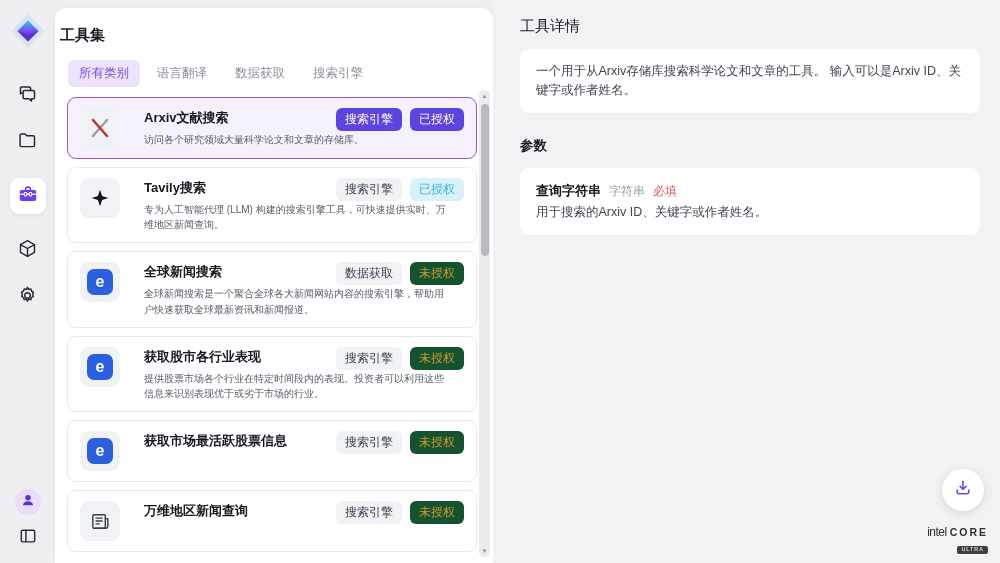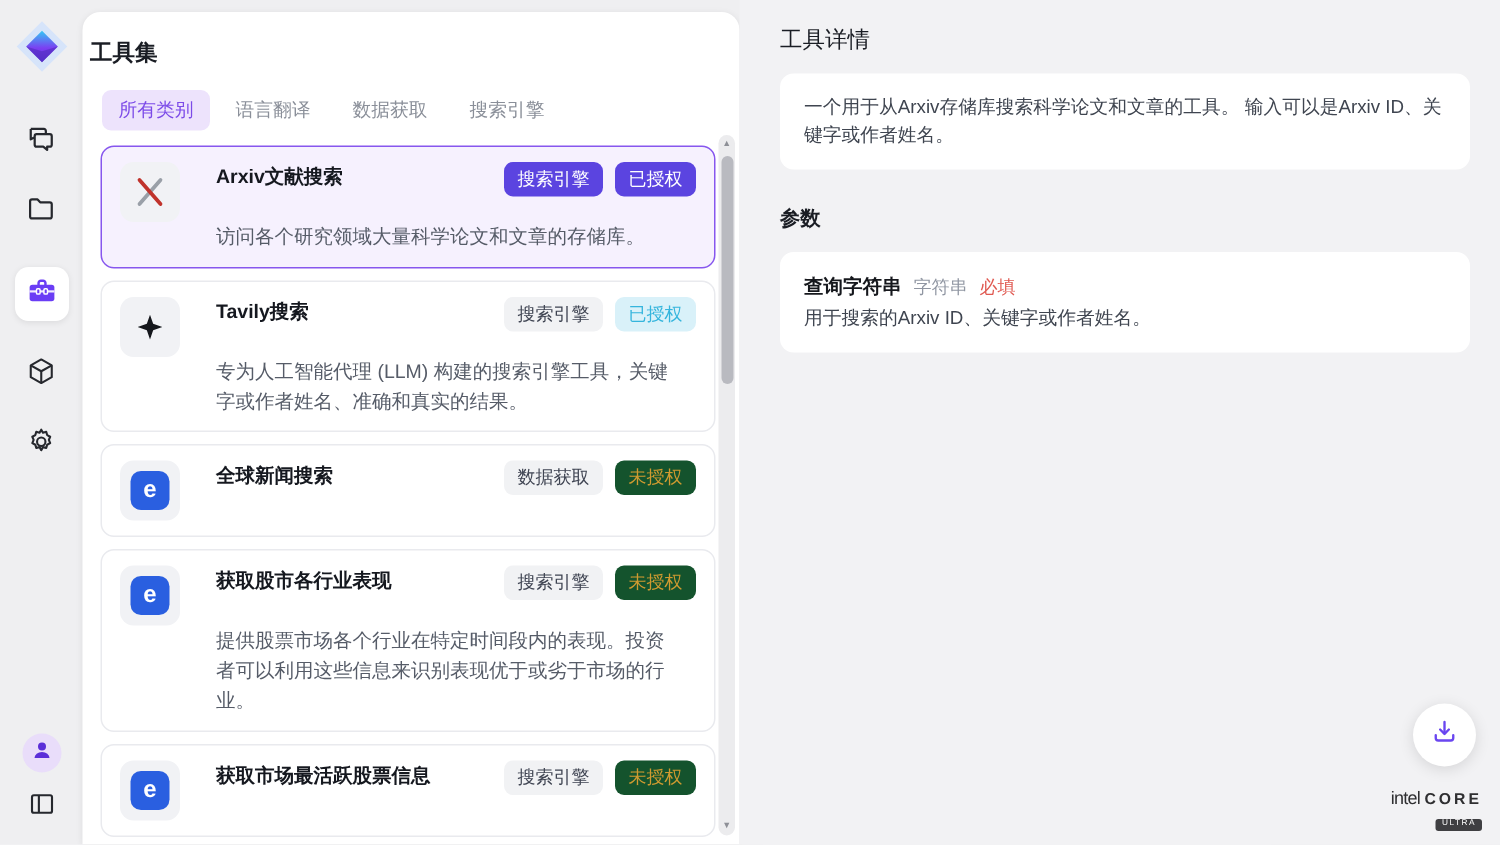--- a/index.html
+++ b/index.html
@@ -21,21 +21,21 @@
   .tabs { display:flex; gap:6px; margin:15px 0 0 13px; }
   .tab { font-size:12.5px; color:#8a8f99; padding:5px 11px; border-radius:6px; cursor:pointer; white-space:nowrap; }
   .tab.active { background:#ede3fc; color:#7c4be8; }
   .cards { display:flex; flex-direction:column; gap:8px; margin:10px 24px 0 12px; width:410px; }
   .card { position:relative; background:#fff; border:1px solid #e9eaee; border-radius:9px; padding:10px 12px; display:flex; gap:24px; cursor:pointer; }
   .card.selected { background:#f6f1fe; border:1.5px solid #8757ee; }
   .card-icon { width:40px; height:40px; border-radius:9px; background:#f1f2f5; display:flex; align-items:center; justify-content:center; flex-shrink:0; }
   .blue-sq { width:26px; height:26px; border-radius:7px; background:#2a5fe0; color:#fff; font-weight:bold; font-size:16px; display:flex; align-items:center; justify-content:center; }
   .card-main { flex:1; min-width:0; padding-top:1px; }
   .card-title { font-size:13px; font-weight:700; color:#15181f; }
-  .card-desc { margin-top:21px; font-size:13px; color:#565c68; line-height:1.52; max-width:302px; }
+  .card-desc { margin-top:5px; font-size:10px; color:#565c68; line-height:1.52; max-width:302px; }
   .card-badges { position:absolute; top:10px; right:12px; display:flex; gap:8px; }
   .badge { font-size:12px; padding:3px 9px; border-radius:6px; white-space:nowrap; }
   .badge.solid { background:#5b44e0; color:#fff; }
   .badge.gray { background:#f1f2f4; color:#3f4452; }
   .badge.cyan { background:#d9f1f9; color:#35b5dd; }
   .badge.yellow { background:#14532d; color:#cf9a30; }
 
   
   .vscroll { position:absolute; right:3px; top:82px; bottom:6px; width:11px; background:#ececee; border-radius:6px; }
   .vs-arrow { position:absolute; left:0; width:11px; text-align:center; font-size:6px; color:#8e9097; cursor:pointer; }
@@ -172,33 +172,34 @@
         </div>
       </div>
       <div class="card">
         <div class="card-icon">
           <svg width="22" height="22" viewBox="0 0 24 24">
             <path d="M12 3 L14.3 9.7 L21 12 L14.3 14.3 L12 21 L9.7 14.3 L3 12 L9.7 9.7 Z" fill="#15171c"></path>
           </svg>
         </div>
         <div class="card-main">
           <div class="card-title">Tavily搜索</div>
-          <div class="card-desc">专为人工智能代理 (LLM) 构建的搜索引擎工具，关键字或作者姓名、准确和真实的结果。</div>
+          <div class="card-desc">专为人工智能代理 (LLM) 构建的搜索引擎工具，可快速提供实时、万维地区新闻查询。</div>
         </div>
         <div class="card-badges">
           <span class="badge gray">搜索引擎</span>
           <span class="badge cyan">已授权</span>
         </div>
       </div>
       <div class="card">
         <div class="card-icon">
           <span class="blue-sq">e</span>
         </div>
         <div class="card-main">
           <div class="card-title">全球新闻搜索</div>
+          <div class="card-desc">全球新闻搜索是一个聚合全球各大新闻网站内容的搜索引擎，帮助用户快速获取全球最新资讯和新闻报道。</div>
         </div>
         <div class="card-badges">
           <span class="badge gray">数据获取</span>
           <span class="badge yellow">未授权</span>
         </div>
       </div>
       <div class="card">
         <div class="card-icon">
           <span class="blue-sq">e</span>
         </div>

